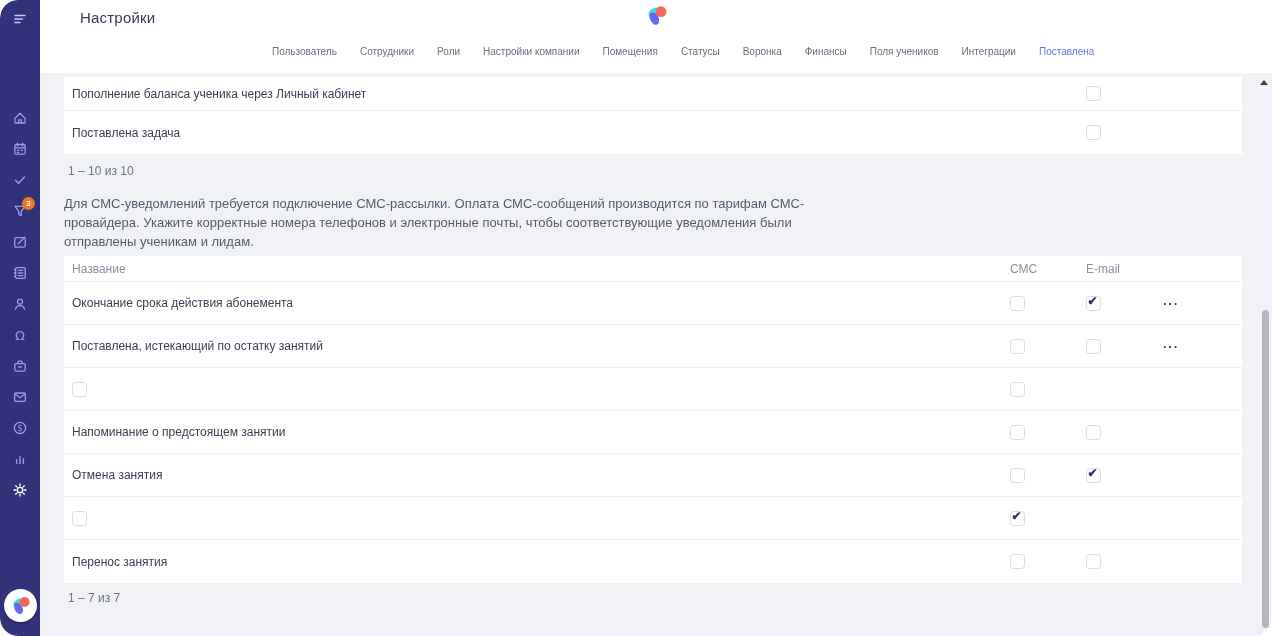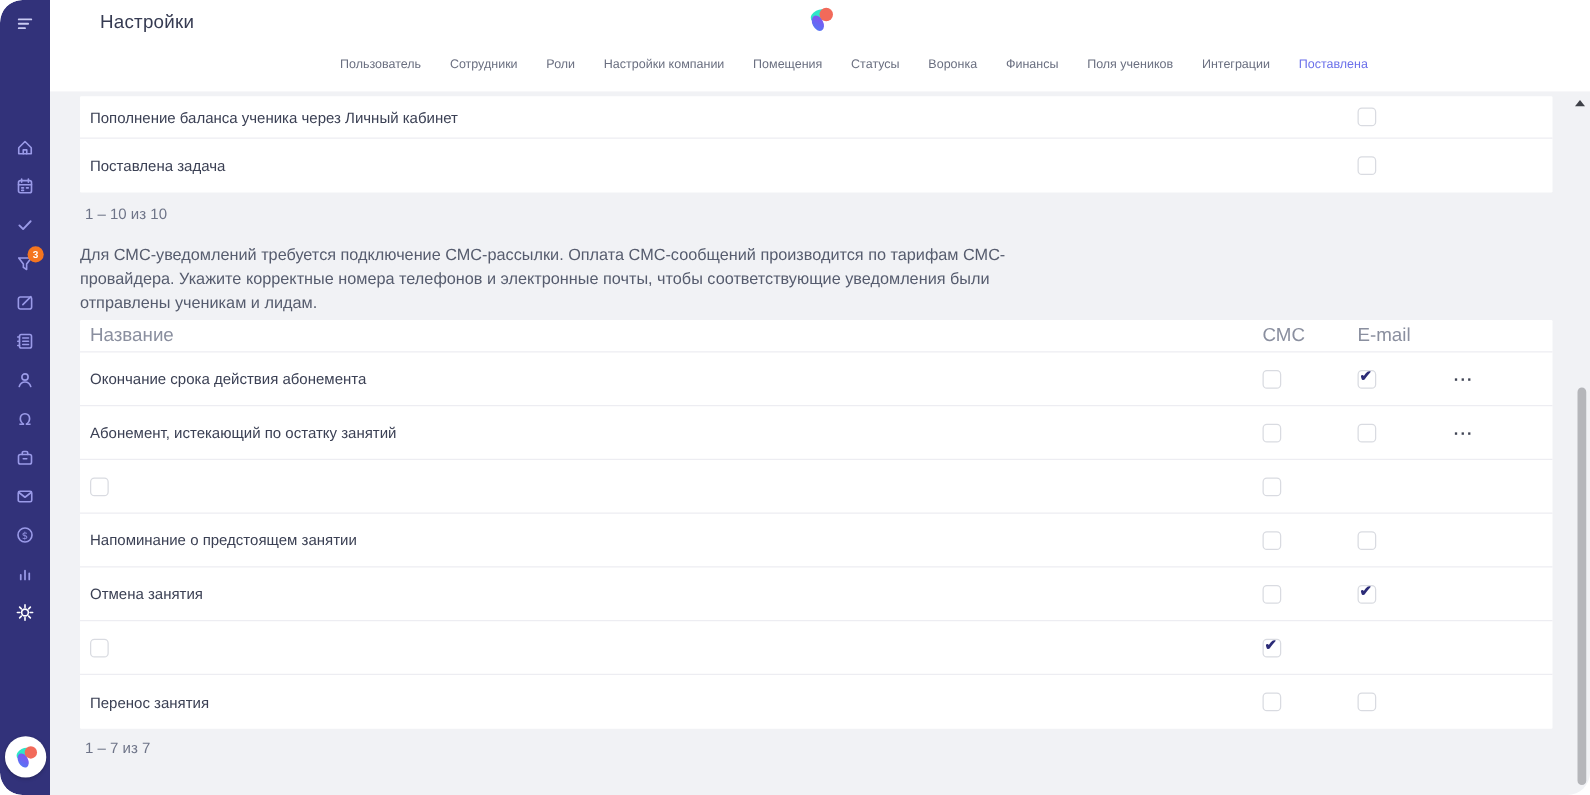--- a/index.html
+++ b/index.html
@@ -36,21 +36,21 @@
   .content { position:absolute; left:40px; top:73px; right:0; bottom:0;
     background:#f1f2f5; padding:4px 30px 0 24px; overflow:hidden; }
   .card { background:#fff; border-radius:1px; width:1178px; }
   .trow { display:grid; grid-template-columns:1fr 76px 76px 80px; align-items:center;
     height:43px; border-bottom:1px solid #ededf2; padding-left:8px; cursor:pointer; }
   .trow:last-child { border-bottom:none; }
   .trow.clipped { height:34px; }
   .row-label { font-size:12px; color:#3b4054; }
   .thead { display:grid; grid-template-columns:1fr 76px 76px 80px; align-items:center;
     height:26px; border-bottom:1px solid #ededf2; padding-left:8px; }
-  .th { font-size:15px; color:#8a8f9f; }
+  .th { font-size:12px; color:#8a8f9f; }
   .pager { height:33px; display:flex; align-items:center; padding-left:4px;
     font-size:12px; color:#6e7488; }
   .pager2 { height:30px; }
   .section-heading { margin-top:15px; font-size:15.5px; font-weight:bold; color:#2e3349; }
   .section-desc { margin-top:7px; max-width:762px; font-size:13px; line-height:19px; color:#565c6e; }
   .tbl2 { margin-top:5px; }
 
   
   .cb { width:15px; height:15px; background:#fff; border:1.5px solid #d9dbe1;
     border-radius:3.5px; position:relative; cursor:pointer; }
@@ -226,21 +226,21 @@
         <span></span>
       </div>
 
       <div class="trow">
         <span class="row-label">Окончание срока действия абонемента</span>
         <span class="cb" data-checked="false"></span>
         <span class="cb" data-checked="true"></span>
         <span class="actions-btn">···</span>
       </div>
       <div class="trow">
-        <span class="row-label">Абонемент, истекающий по остатку занятий</span>
+        <span class="row-label">Поставлена, истекающий по остатку занятий</span>
         <span class="cb" data-checked="false"></span>
         <span class="cb" data-checked="false"></span>
         <span class="actions-btn">···</span>
       </div>
       <div class="trow">
         <span class="cb" data-checked="false"></span>
         <span class="cb" data-checked="false"></span>
         <span></span>
       </div>
       <div class="trow">

